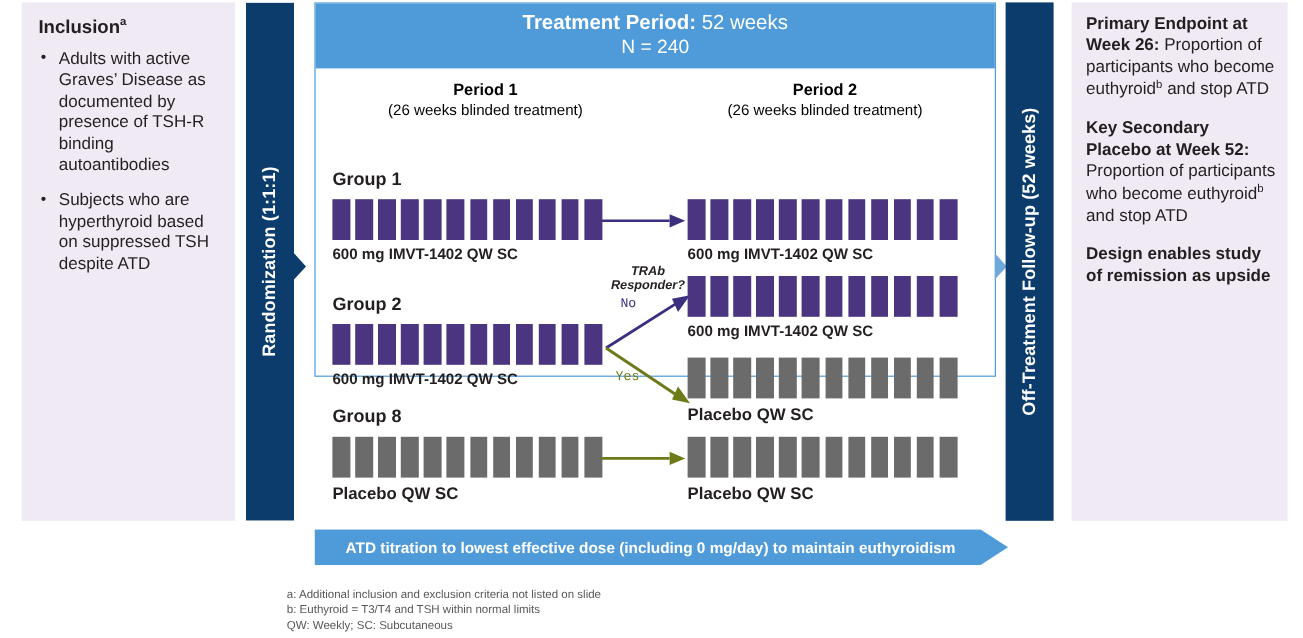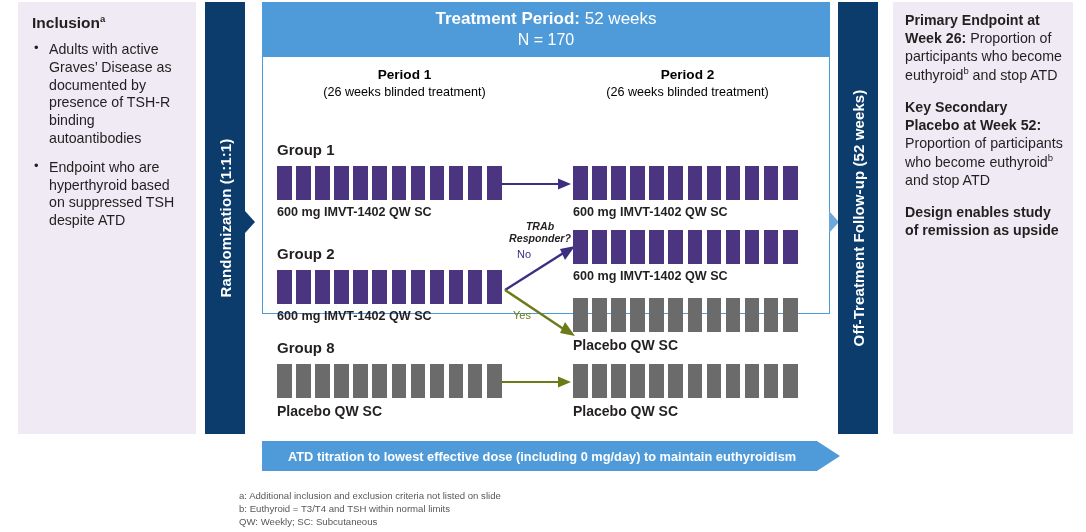--- a/index.html
+++ b/index.html
@@ -165,20 +165,21 @@
     font-weight: bold;
     font-style: italic;
     text-align: center;
     line-height: 1.15;
     color: #231f20;
   }
   .branch-yn {
     position: absolute;
     font-size: 11px;
     font-weight: normal;
+    font-family: Liberation Mono, monospace;
   }
   .branch-no  { color: #3C2F80; }
   .branch-yes { color: #6E7A18; }
 
   
   #atd-banner {
     position: absolute;
     left: 262px; top: 441px;
     width: 578px; height: 30px;
     background: #4F9BD9;
@@ -204,34 +205,34 @@
 </style>
 </head>
 <body>
 
 <div id="page">
 
   <div id="inclusion-panel" class="lav-panel">
     <div class="panel-title"><span>Inclusion</span><sup>a</sup></div>
     <ul class="bullets">
       <li>Adults with active Graves’ Disease as documented by presence of TSH-R binding autoantibodies</li>
-      <li>Endpoint who are hyperthyroid based on suppressed TSH despite ATD</li>
+      <li>Subjects who are hyperthyroid based on suppressed TSH despite ATD</li>
     </ul>
   </div>
 
   <div id="randomization-bar" class="vchev">
     <span class="vchev-label">Randomization (1:1:1)</span>
   </div>
   <div id="rand-pointer"></div>
 
   <div id="treatment-box">
 
     <div id="treatment-header">
       <div class="line1"><b>Treatment Period:</b><span> 52 weeks</span></div>
-      <div class="line2">N = 170</div>
+      <div class="line2">N = 240</div>
     </div>
 
     <div id="period-head-row">
       <div class="period-head">
         <div class="ph-title">Period 1</div>
         <div class="ph-sub">(26 weeks blinded treatment)</div>
       </div>
       <div class="period-head">
         <div class="ph-title">Period 2</div>
         <div class="ph-sub">(26 weeks blinded treatment)</div>

